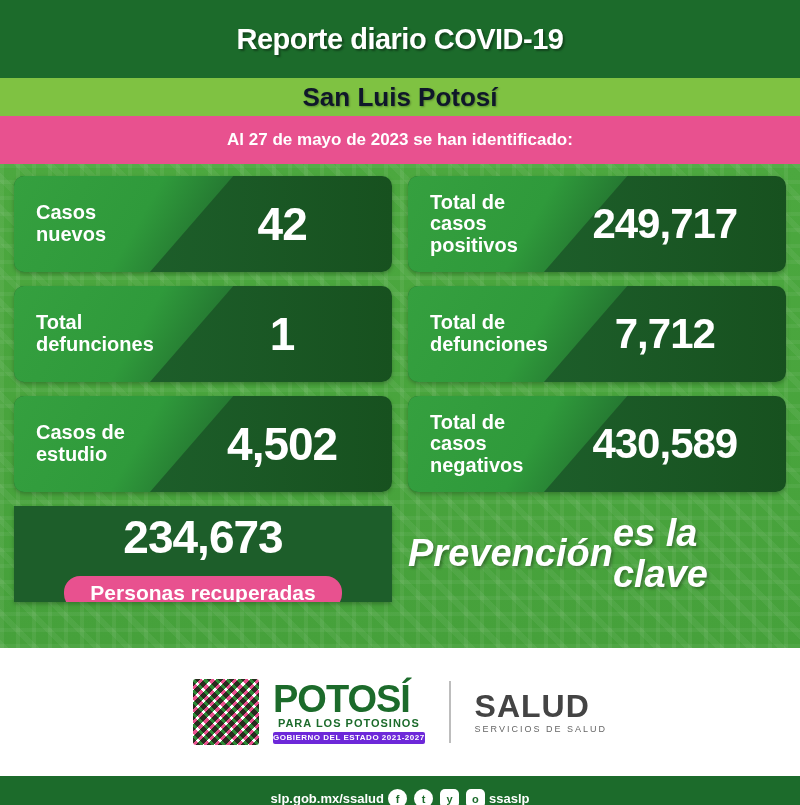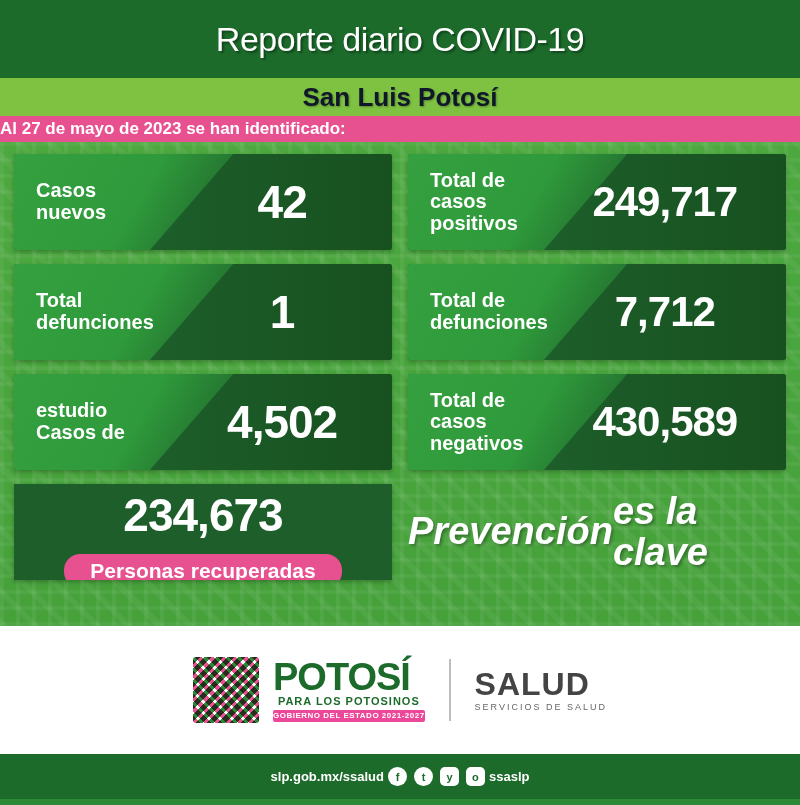--- a/index.html
+++ b/index.html
@@ -12,40 +12,40 @@
   .poster { position:relative; width:800px; height:805px; background:#2c8a36; }
 
   
   .header {
     height:78px;
     background:#1c6b2b;
     display:flex; align-items:center; justify-content:center;
   }
   .header h1 {
     color:#ffffff;
-    font-size:34px;
-    font-weight:normal;
+    font-size:29px;
+    font-weight:bold;
     letter-spacing:-0.5px;
     text-shadow:2px 2px 2px rgba(0,0,0,0.35);
   }
   .subheader {
     height:38px;
     background:#7fc242;
     display:flex; align-items:center; justify-content:center;
   }
   .subheader h2 {
     color:#0f172a;
     font-size:26px;
     font-weight:bold;
     text-shadow:1px 1px 2px rgba(0,0,0,0.3);
   }
   .datebar {
-    height:26px;
+    height:48px;
     background:#e8518f;
-    display:flex; align-items:center; justify-content:flex-start;
+    display:flex; align-items:center; justify-content:center;
   }
   .datebar span {
     color:#ffffff;
     font-size:17px;
     font-weight:bold;
   }
 
   
   .content {
     position:relative;
@@ -57,21 +57,21 @@
       linear-gradient(#4ca83f,#46a13b);
     padding:12px 14px 0 14px;
   }
 
   .row { display:flex; gap:16px; margin-bottom:14px; }
 
   .card {
     position:relative;
     flex:1;
     height:96px;
-    border-radius:2px;
+    border-radius:10px;
     overflow:hidden;
     background:linear-gradient(90deg,#1d5e2a 0%,#1d5e2a 36%,#17511f 100%);
     display:flex; align-items:center;
     box-shadow:0 2px 4px rgba(0,0,0,0.25);
   }
   .card .wedge {
     position:absolute;
     left:0; top:0;
     width:58%;
     height:100%;
@@ -168,21 +168,21 @@
   }
   .potosi-text { line-height:1; }
   .potosi-text .main {
     font-size:38px; font-weight:bold; color:#1c6b2b; letter-spacing:-1px;
   }
   .potosi-text .sub1 {
     font-size:11px; font-weight:bold; color:#1c6b2b; letter-spacing:1px; text-align:center;
   }
   .potosi-text .sub2 {
     margin-top:3px;
-    font-size:8px; font-weight:bold; color:#ffffff; background:#ec4899;
+    font-size:8px; font-weight:bold; color:#ffffff; background:#6d28d9;
     letter-spacing:0.5px; text-align:center; padding:2px 0; border-radius:2px;
   }
   .divider-v { width:2px; height:62px; background:#bdbdbd; }
   .salud-block { line-height:1.1; }
   .salud-block .salud { font-size:32px; font-weight:bold; color:#444444; letter-spacing:1px; }
   .salud-block .salud-sub { font-size:9px; color:#666666; letter-spacing:2px; }
 
   .footer-green {
     height:45px;
     background:#1c6b2b;
@@ -262,22 +262,22 @@
           <div>defunciones</div>
         </div>
         <div class="value small">7,712</div>
       </div>
     </div>
 
     <div class="row">
       <div class="card">
         <div class="wedge"></div>
         <div class="label">
+          <div>Casos de</div>
           <div>estudio</div>
-          <div>Casos de</div>
         </div>
         <div class="value">4,502</div>
       </div>
 
       <div class="card narrow-label">
         <div class="wedge"></div>
         <div class="label">
           <div>Total de</div>
           <div>casos</div>
           <div>negativos</div>

